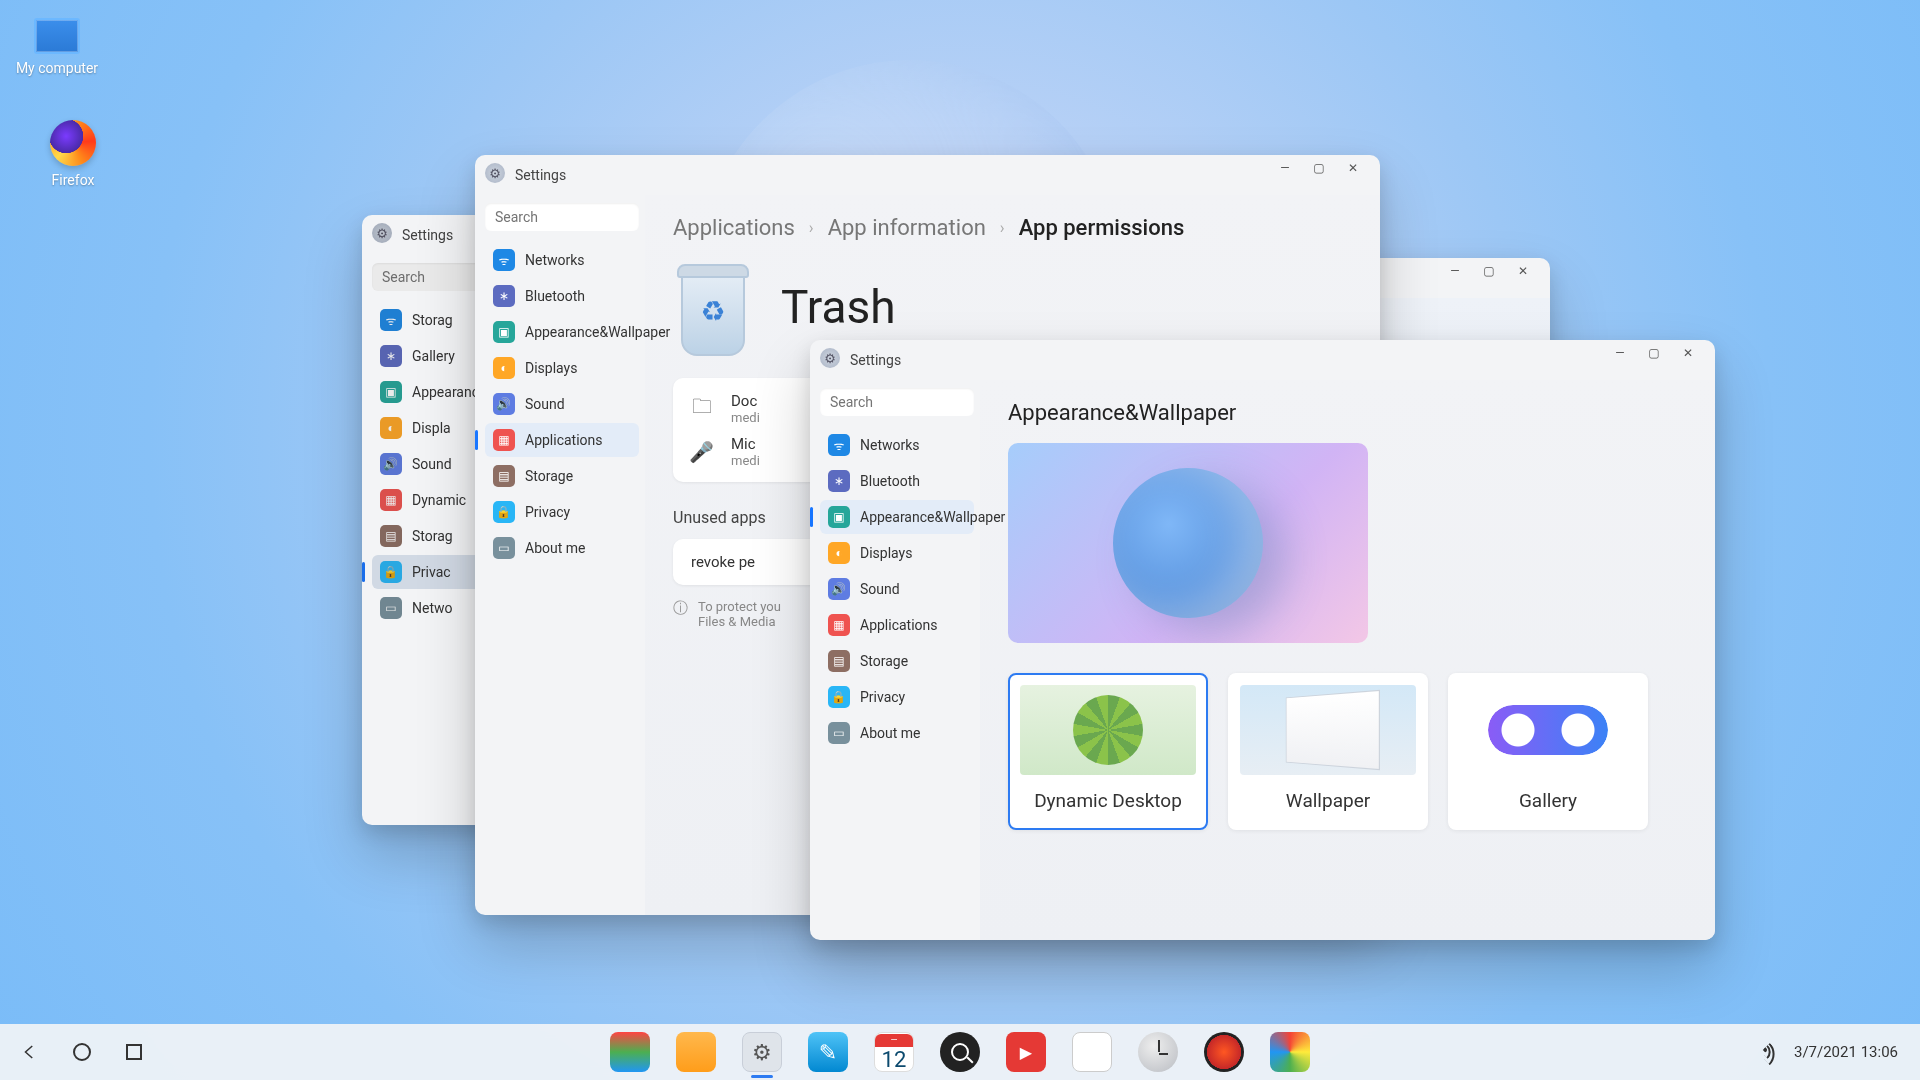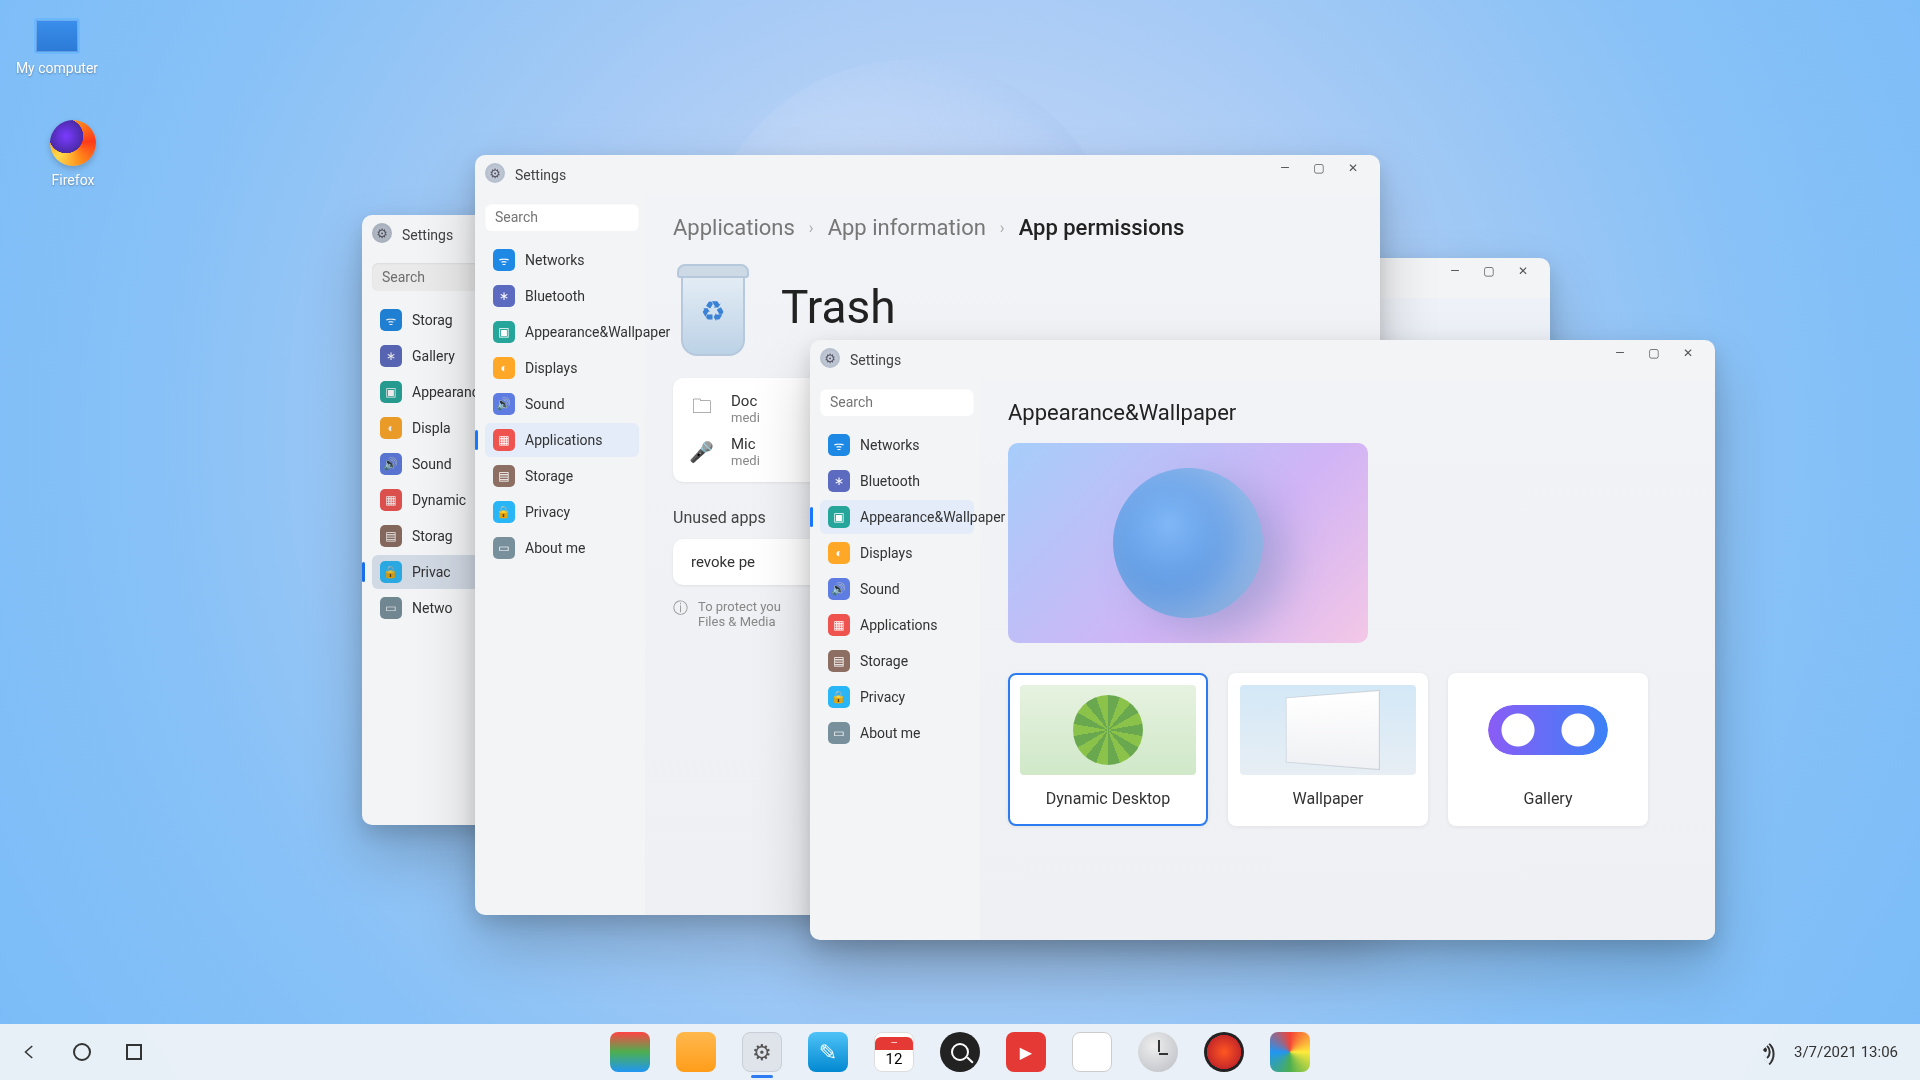--- a/index.html
+++ b/index.html
@@ -63,40 +63,40 @@
 .footnote{display:flex;gap:10px;color:#888;font-size:13px;margin-top:14px;max-width:560px;}
 .footnote .ic{font-size:15px;color:#999;}
 
 .content.wall .page-h{font-size:22px;color:#222;margin-bottom:18px;}
 .wall-hero{width:360px;height:200px;border-radius:10px;background:linear-gradient(135deg,#a6cdfb,#d1b4f5 60%,#f3c7e6);display:flex;align-items:center;justify-content:center;overflow:hidden;}
 .wall-hero .blob{width:150px;height:150px;border-radius:50%;background:radial-gradient(circle at 40% 35%,#7fb7f7,#5a94de 60%,#3b72bd);box-shadow:inset -20px -10px 40px #fff6, 20px 20px 40px #5577aa55;transform:rotate(-12deg);}
 .wall-cards{display:flex;gap:20px;margin-top:30px;}
 .wall-card{width:200px;border:2px solid transparent;border-radius:8px;background:#fff;padding:10px;display:flex;flex-direction:column;align-items:center;gap:14px;cursor:pointer;box-shadow:0 1px 4px #0001;}
 .wall-card.sel{border-color:#2d7bf2;}
 .wall-card .thumb{width:100%;height:90px;border-radius:4px;background:#d5e4f5;display:flex;align-items:center;justify-content:center;overflow:hidden;}
-.wall-card .cap{font-size:16px;color:#333;padding-bottom:6px;}
+.wall-card .cap{font-size:19px;color:#333;padding-bottom:6px;}
 .thumb.t1{background:linear-gradient(#e6f2e0,#d0e8c8);} .thumb.t1::after{content:"";width:70px;height:70px;border-radius:50%;background:repeating-conic-gradient(#6aa84f 0 20deg,#8bc34a 20deg 40deg);}
 .thumb.t2{background:#fff;} .thumb.t2::after{content:"";width:120px;height:50px;background:linear-gradient(90deg,#8a5cf6,#3b82f6);mask:radial-gradient(circle at 25% 50%,transparent 16px,#000 17px) , radial-gradient(circle at 75% 50%,transparent 16px,#000 17px);-webkit-mask-composite:source-in;border-radius:30px;}
 .thumb.t3{background:linear-gradient(#d3e8f7,#e7eef4);} .thumb.t3::after{content:"";width:100px;height:70px;background:linear-gradient(#fff,#f0f1f4);border:1px solid #ccd3dc;transform:perspective(200px) rotateY(-24deg);}
 
 
 .window.blank .body{background:linear-gradient(180deg,#eef2f8,#e2e8f2);}
 
 
 .taskbar{position:absolute;left:0;right:0;bottom:0;height:56px;background:#f0f3f6ee;backdrop-filter:blur(6px);display:flex;align-items:center;padding:0 8px;}
 .tb-nav{display:flex;gap:28px;align-items:center;padding:0 10px;}
 .tb-nav .nbtn{width:24px;height:24px;display:flex;align-items:center;justify-content:center;color:#333;cursor:pointer;}
 .tb-center{flex:1;display:flex;justify-content:center;gap:26px;}
 .app-icon{width:40px;height:40px;border-radius:8px;display:flex;align-items:center;justify-content:center;font-size:22px;cursor:pointer;position:relative;}
 .app-icon.running::after{content:"";position:absolute;left:20%;right:20%;bottom:-7px;height:3px;background:#2d7bf2;border-radius:2px;}
 .ai-store{background:linear-gradient(#f44,#4caf50 50%,#2196f3);} 
 .ai-files{background:linear-gradient(#ffb84d,#ff9d1a);} 
 .ai-settings{background:#dfe4ea;border:1px solid #c8ced8;} .ai-settings::before{content:"⚙";color:#555;}
 .ai-paint{background:linear-gradient(#4fc3f7,#0288d1);} .ai-paint::before{content:"✎";color:#fff;}
-.ai-cal{background:#fff;border:1px solid #ddd;flex-direction:column;font-size:9px;line-height:1;} .ai-cal .top{background:#e53935;color:#fff;width:100%;text-align:center;font-size:9px;padding:2px 0;border-radius:6px 6px 0 0;} .ai-cal .num{font-size:15px;color:#000000;padding-top:2px;}
+.ai-cal{background:#fff;border:1px solid #ddd;flex-direction:column;font-size:9px;line-height:1;} .ai-cal .top{background:#e53935;color:#fff;width:100%;text-align:center;font-size:9px;padding:2px 0;border-radius:6px 6px 0 0;} .ai-cal .num{font-size:22px;color:#0c4a6e;padding-top:2px;}
 .ai-search{background:#222;border-radius:50%;} .ai-search::before{content:"";width:14px;height:14px;border:2px solid #fff;border-radius:50%;display:block;} .ai-search::after{content:"";position:absolute;width:2px;height:8px;background:#fff;transform:rotate(-45deg);right:9px;bottom:8px;}
 .ai-video{background:#e53935;} .ai-video::before{content:"▶";color:#fff;font-size:16px;}
 .ai-calc{background:#fff;border:1px solid #ccc;display:grid;grid-template-columns:1fr 1fr;grid-template-rows:1fr 1fr;gap:2px;padding:6px;} .ai-calc span{background:#ddd;}
 .ai-clock{background:radial-gradient(circle at 40% 35%,#eee,#b9bcc2);border-radius:50%;position:relative;} .ai-clock::before{content:"";position:absolute;width:2px;height:12px;background:#333;left:50%;top:20%;transform-origin:bottom;} .ai-clock::after{content:"";position:absolute;width:2px;height:9px;background:#333;left:50%;top:33%;transform:rotate(90deg);transform-origin:bottom;}
 .ai-music{background:radial-gradient(circle,#ff5722,#c62828 60%,#222 61%);border-radius:50%;}
 .ai-photos{background:conic-gradient(#f44336,#ffeb3b,#4caf50,#2196f3,#f44336);}
 .tb-tray{display:flex;align-items:center;gap:14px;padding-right:14px;color:#333;font-size:15px;}
 .wifi-ico{display:inline-block;transform:rotate(45deg);}
 .wifi-ico span{display:block;border:2px solid #333;border-bottom:none;border-left:none;border-radius:0 100% 0 0;}
 .wifi-ico .a1{width:16px;height:16px;} .wifi-ico .a2{width:10px;height:10px;margin:-13px 0 0 0;} .wifi-ico .a3{width:4px;height:4px;margin:-7px 0 0 0;background:#333;}

